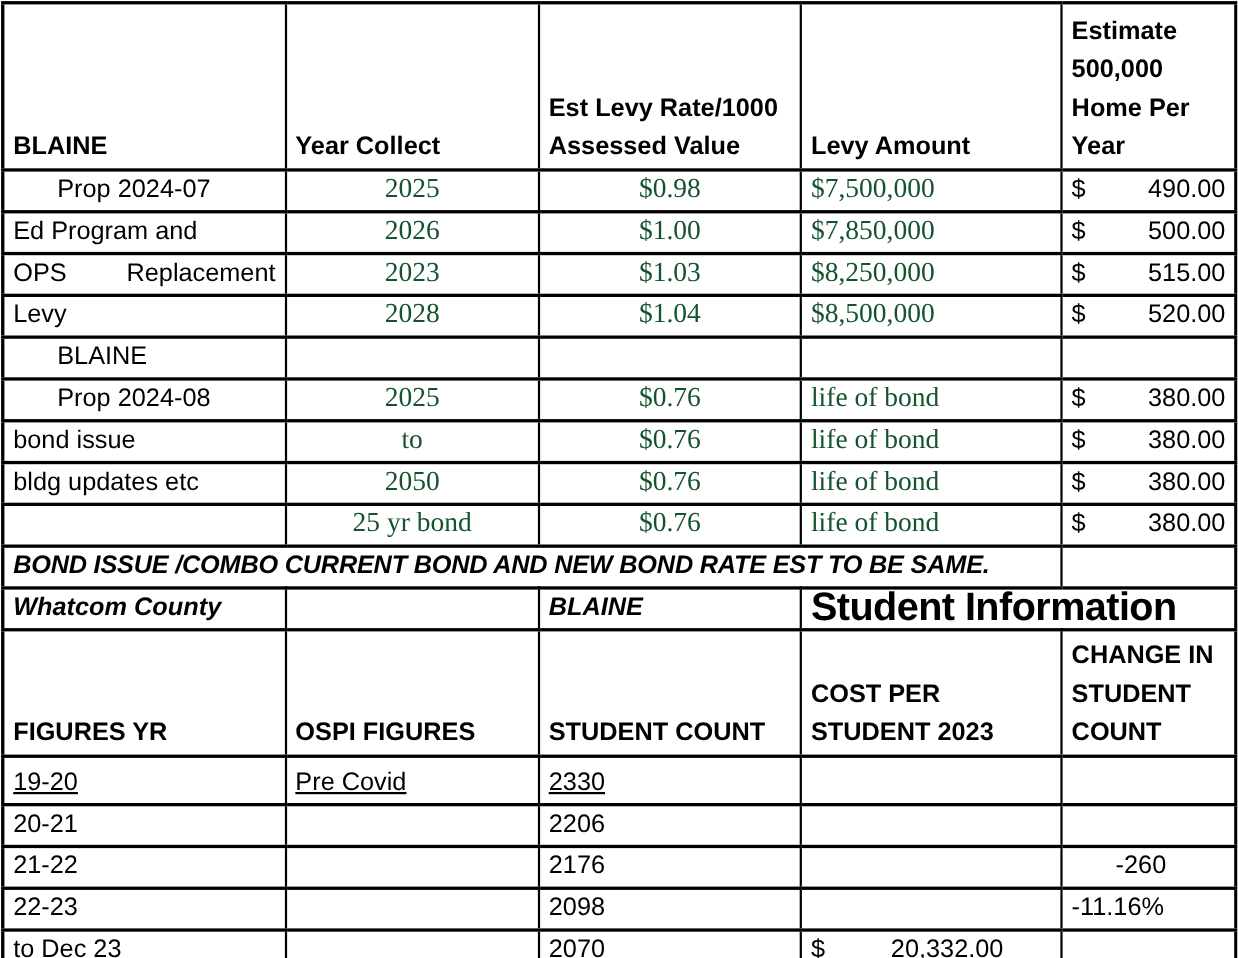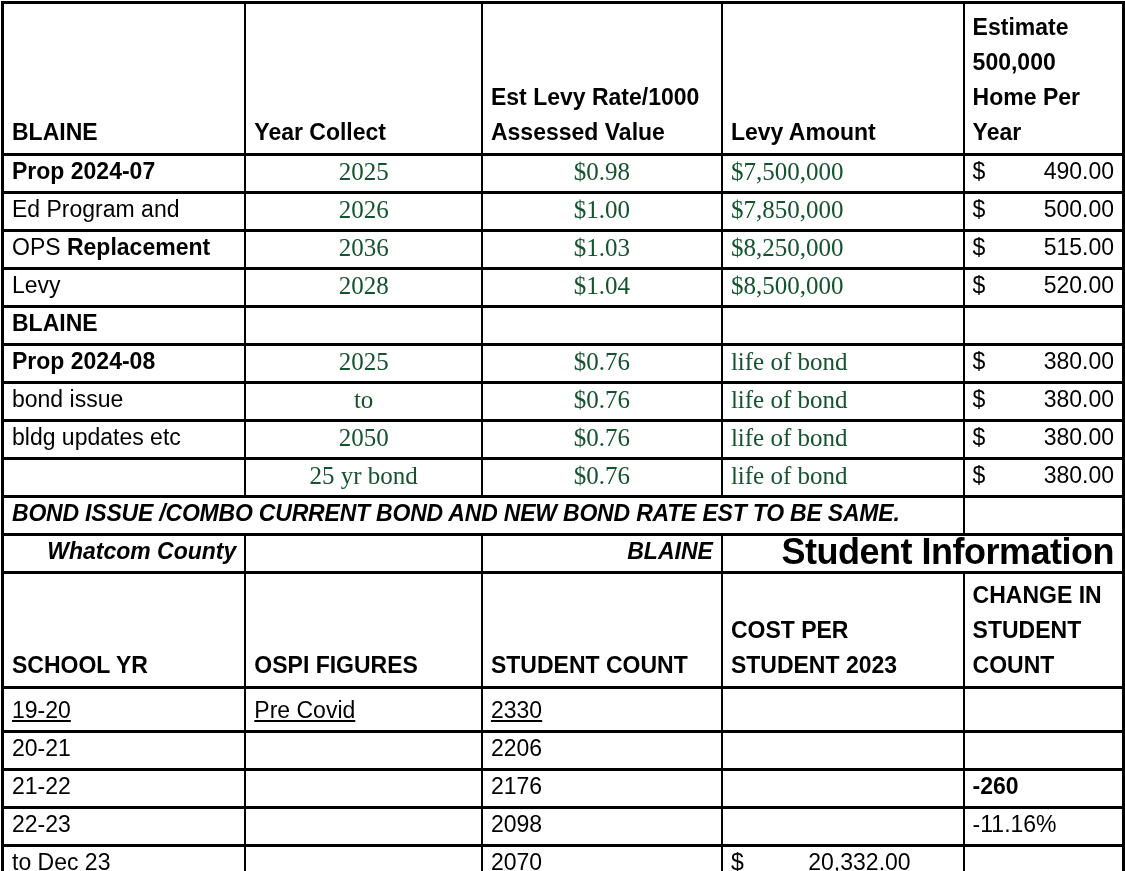--- a/index.html
+++ b/index.html
@@ -16,26 +16,26 @@
   td {
     border-left: 2px solid #000; border-right: 2px solid #000;
     border-top: 3px solid #000; border-bottom: 3px solid #000;
     padding: 0 8px 4px 8px;
     font-size: 23px; line-height: 31px; color:#000;
     vertical-align: bottom; white-space: nowrap; overflow: hidden;
   }
   tr.r-head  { height:152px; }
   tr.r-std   { height:38px;  }
   tr.r-bond  { height:33px;  }
-  tr.r-wc    { height:34px;text-align:right;  }
+  tr.r-wc    { height:34px;  }
   tr.r-head2 { height:115px; }
   tr.r-b1 { height:44px;text-decoration:underline; } tr.r-b2 { height:38px; } tr.r-b3 { height:38px; }
   tr.r-b4 { height:35px; } tr.r-b5 { height:37px; }
   tr.r-head td, tr.r-head2 td { font-weight:bold; line-height:35px; padding-bottom:3px; }
-  .b  { font-weight:bold; }
+  .b  { font-weight:normal;padding-left:48px; }
   .bi { font-weight:bold; font-style:italic; }
   .serif {
     font-family:"Liberation Serif", serif; color:#14532d;
     font-size:25px; text-align:center;
   }
   .serif-r { text-align:left; padding-right:4px; }
   .num  { text-align:left; padding-right:10px; }
   .acct .wrap { display:flex; justify-content:space-between; align-items:baseline; }
   .acct-gap .wrap { padding-right:44px; }
   .si-cell { font-size:36px; font-weight:bold; letter-spacing:-0.5px; }
@@ -89,21 +89,21 @@
     <td class="serif serif-r">$7,850,000</td>
     <td class="acct">
           <div class="wrap">
             <span>$</span>
             <span>500.00</span>
           </div>
         </td>
   </tr>
   <tr class="r-std">
     <td><span>OPS </span><span class="b">Replacement</span></td>
-    <td class="serif">2036</td>
+    <td class="serif">2023</td>
     <td class="serif">$1.03</td>
     <td class="serif serif-r">$8,250,000</td>
     <td class="acct">
           <div class="wrap">
             <span>$</span>
             <span>515.00</span>
           </div>
         </td>
   </tr>
   <tr class="r-std">
@@ -180,21 +180,21 @@
   </tr>
 
   <tr class="r-wc">
     <td class="bi">Whatcom County</td>
     <td></td>
     <td class="bi">BLAINE</td>
     <td class="si-cell" colspan="2">Student Information</td>
   </tr>
 
   <tr class="r-head2">
-    <td>SCHOOL YR</td>
+    <td>FIGURES YR</td>
     <td>OSPI FIGURES</td>
     <td>STUDENT COUNT</td>
     <td>
       <div>COST PER</div>
       <div>STUDENT 2023</div>
     </td>
     <td>
       <div>CHANGE IN</div>
       <div>STUDENT</div>
       <div>COUNT</div>

